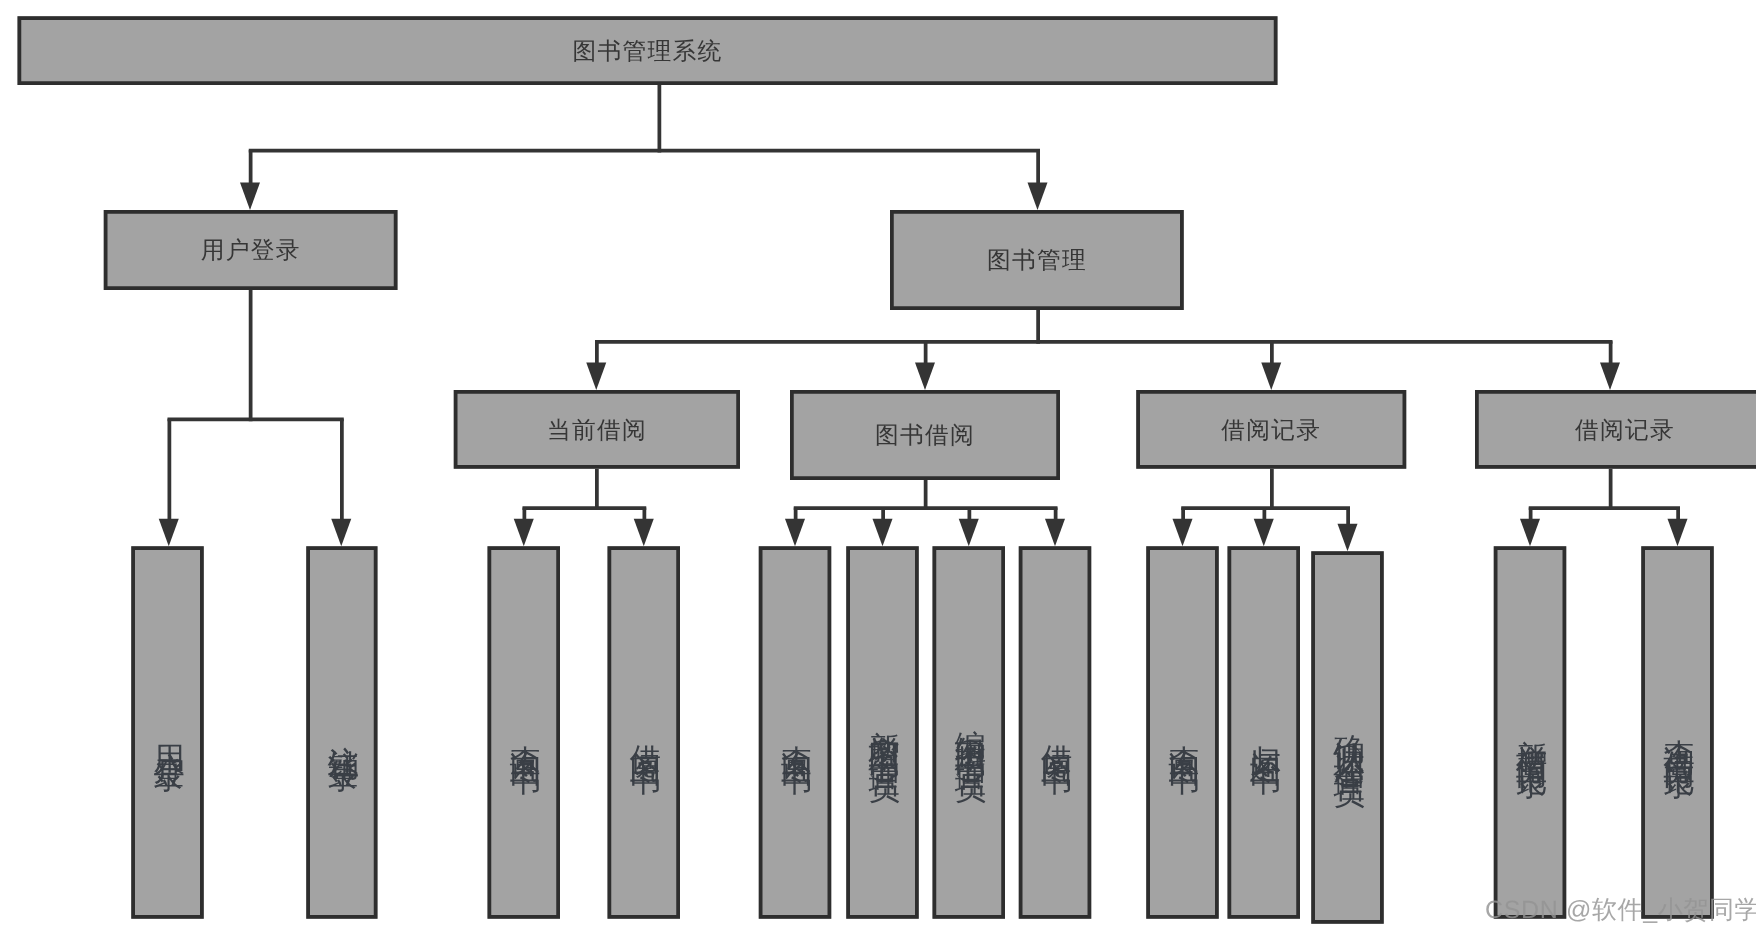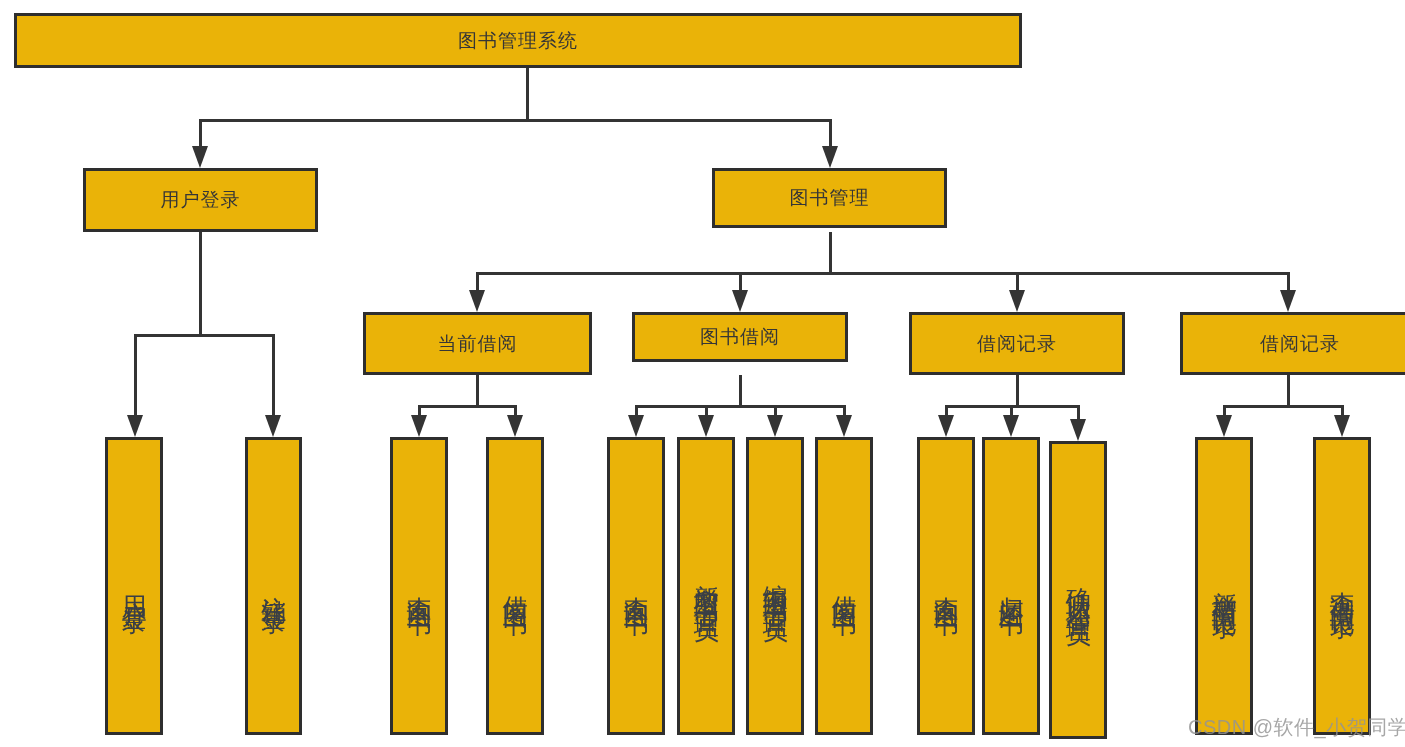--- a/index.html
+++ b/index.html
@@ -7,21 +7,21 @@
     position: relative;
     width: 1405px;
     height: 747px;
     background: #ffffff;
     font-family: "Liberation Sans", sans-serif;
     overflow: hidden;
   }
   .node {
     position: absolute;
     box-sizing: border-box;
-    background: #eab308;
+    background: #a3a3a3;
     border: 3px solid #2e2e2e;
     display: flex;
     align-items: center;
     justify-content: center;
     color: #363636;
   }
   .node.h { font-size: 19px; letter-spacing: 1px; white-space: nowrap; }
   .node.v span {
     writing-mode: vertical-rl;
     text-orientation: mixed;
@@ -107,27 +107,27 @@
       <div class="seg" style="left: 1340.5px; top: 406px; width: 3px; height: 13px;"></div>
       <div class="arrowhead" style="left: 1334px; top: 415px;"></div>
     </div>
   <div id="node-layer">
       <div class="node h" style="left: 14px; top: 13px; width: 1008px; height: 55px;">
         <span>图书管理系统</span>
       </div>
       <div class="node h" style="left: 83px; top: 168px; width: 235px; height: 64px;">
         <span>用户登录</span>
       </div>
-      <div class="node h" style="left: 712px; top: 168px; width: 235px; height: 60px;">
+      <div class="node h" style="left: 712px; top: 168px; width: 235px; height: 80px;">
         <span>图书管理</span>
       </div>
       <div class="node h" style="left: 363px; top: 312px; width: 229px; height: 63px;">
         <span>当前借阅</span>
       </div>
-      <div class="node h" style="left: 632px; top: 312px; width: 216px; height: 50px;">
+      <div class="node h" style="left: 632px; top: 312px; width: 216px; height: 72px;">
         <span>图书借阅</span>
       </div>
       <div class="node h" style="left: 909px; top: 312px; width: 216px; height: 63px;">
         <span>借阅记录</span>
       </div>
       <div class="node h" style="left: 1180px; top: 312px; width: 240px; height: 63px;">
         <span>借阅记录</span>
       </div>
       <div class="node v" style="left: 105px; top: 437px; width: 58px; height: 298px;">
         <span>用户登录</span>

